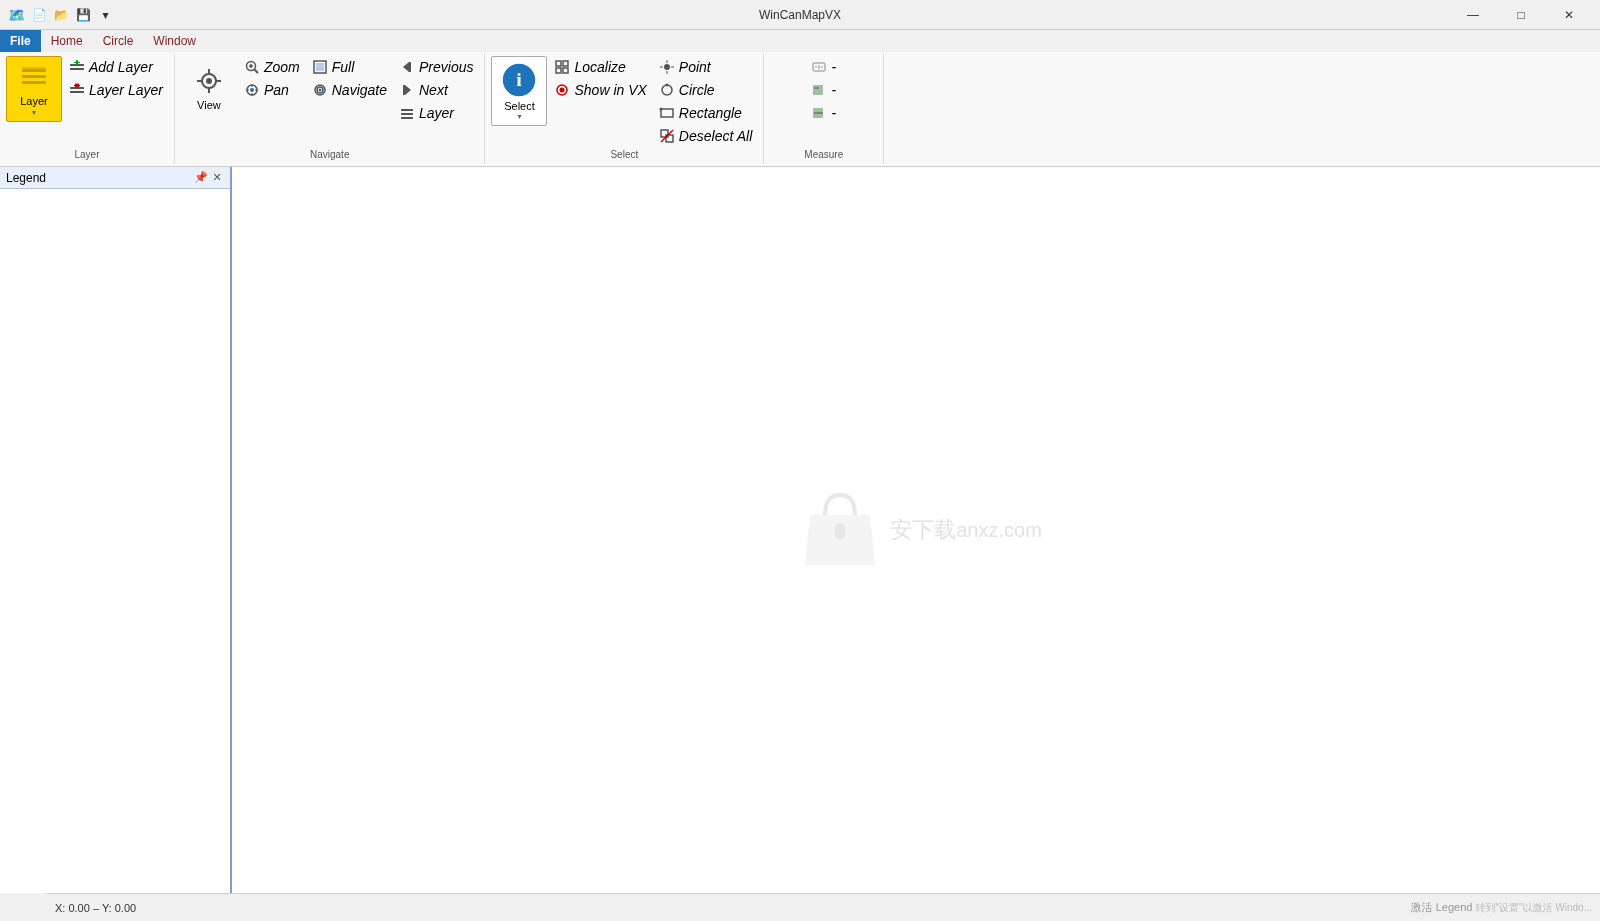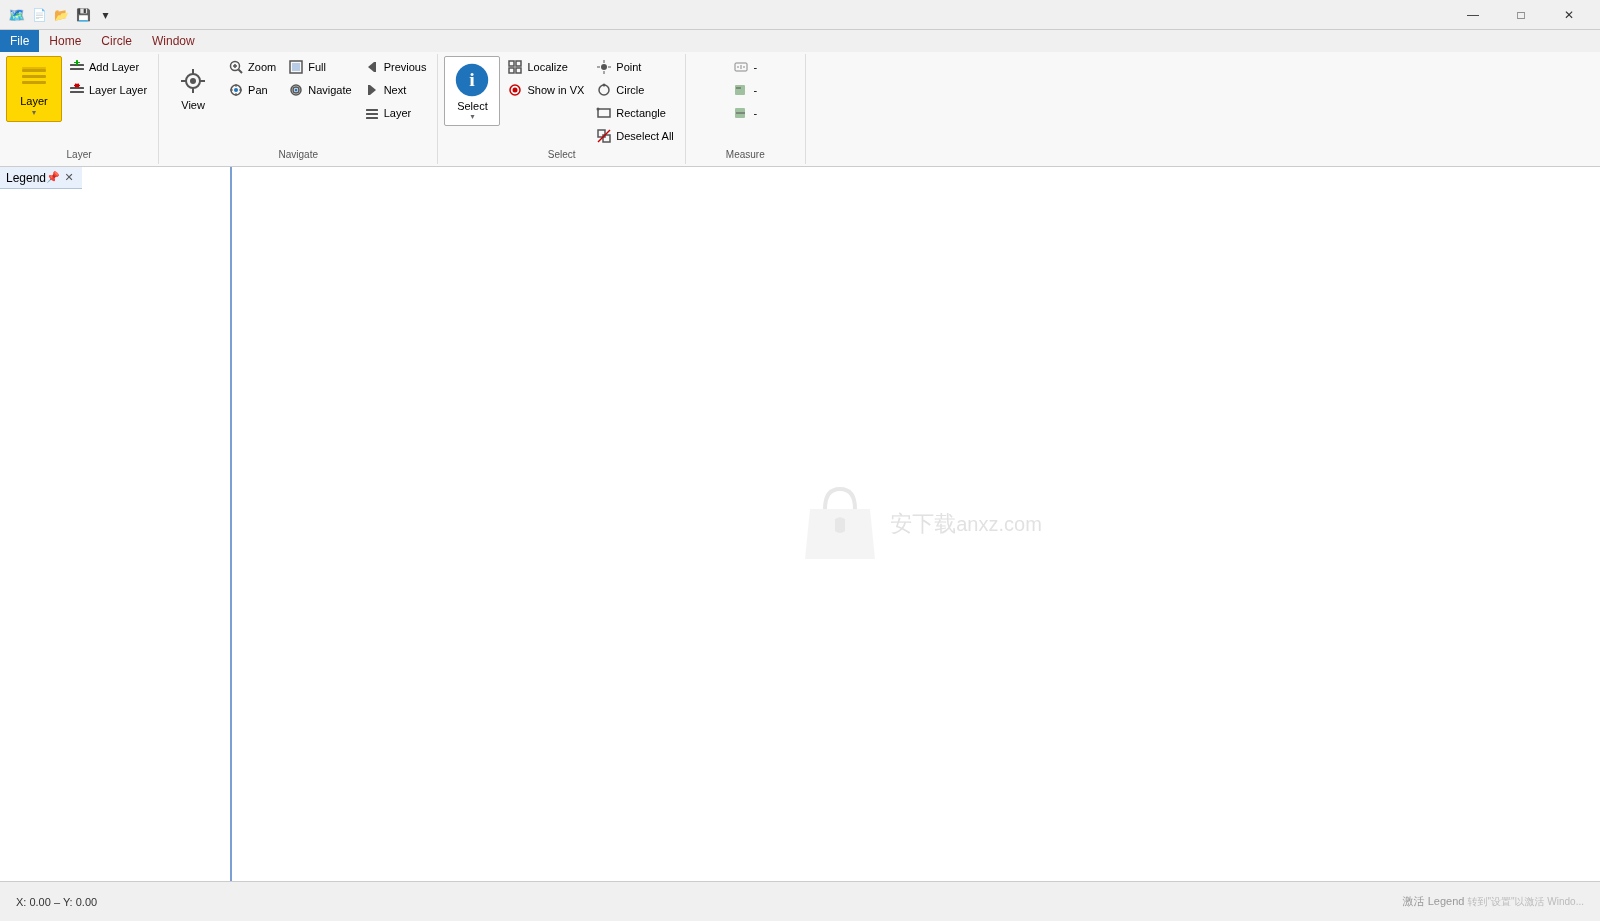--- a/index.html
+++ b/index.html
@@ -87,20 +87,21 @@
       padding: 0 10px;
       cursor: pointer;
       display: flex;
       align-items: center;
       font-size: 12px;
       color: #7f1d1d;
     }
     .menu-item.active {
       background: #1e73bb;
       color: white;
+      font-weight: bold;
     }
 
     
     .ribbon {
       background: #f8f8f8;
       border-bottom: 1px solid #ccc;
       display: flex;
       align-items: stretch;
       flex-shrink: 0;
       min-height: 90px;
@@ -174,21 +175,22 @@
     .ribbon-btn-small .btn-icon-small {
       width: 16px;
       height: 16px;
       display: flex;
       align-items: center;
       justify-content: center;
       font-size: 14px;
       flex-shrink: 0;
     }
     .ribbon-btn-small .btn-label-small {
-      font-size: 11px;
+      font-size: 14px;
+      font-style: italic;
     }
 
     .ribbon-col {
       display: flex;
       flex-direction: column;
       gap: 1px;
       justify-content: center;
     }
 
     
@@ -219,21 +221,21 @@
       flex: 1;
       overflow: hidden;
     }
 
     
     .legend-panel {
       width: 232px;
       background: white;
       border-right: 2px solid #7a9fd4;
       display: flex;
-      flex-direction: row;
+      flex-direction: column;
       flex-shrink: 0;
     }
     .legend-header {
       display: flex;
       align-items: center;
       justify-content: space-between;
       background: #e8f0fb;
       border-bottom: 1px solid #b0c4de;
       padding: 2px 6px;
       height: 22px;
@@ -293,30 +295,31 @@
       font-family: Arial;
     }
     .watermark-subtext {
       font-size: 20px;
       color: #aaa;
       font-family: Arial;
     }
 
     
     .status-bar {
-      height: 40px;
+      height: 28px;
       background: #f0f0f0;
       border-top: 1px solid #ccc;
       display: flex;
       align-items: center;
-      padding: 0 16px;
+      padding: 0 8px;
       font-size: 11px;
       color: #333;
       flex-shrink: 0;
       justify-content: space-between;
+      margin-left: 47px;
     }
     .status-left {
       display: flex;
       gap: 8px;
     }
     .status-right {
       font-size: 11px;
       color: #999;
     }
   </style>
@@ -335,20 +338,21 @@
         <span>📂</span>
       </button>
       <button class="quick-btn" title="Save">
         <span>💾</span>
       </button>
       <button class="quick-btn">
         <span>▾</span>
       </button>
     </div>
   </div>
+  <span class="title-bar-title">WinCanMapVX</span>
   <div class="title-bar-controls">
     <button class="title-btn">—</button>
     <button class="title-btn">□</button>
     <button class="title-btn close">✕</button>
   </div>
 </div>
 
 <div class="menu-bar">
   <div class="menu-item active">
     <span>File</span>

